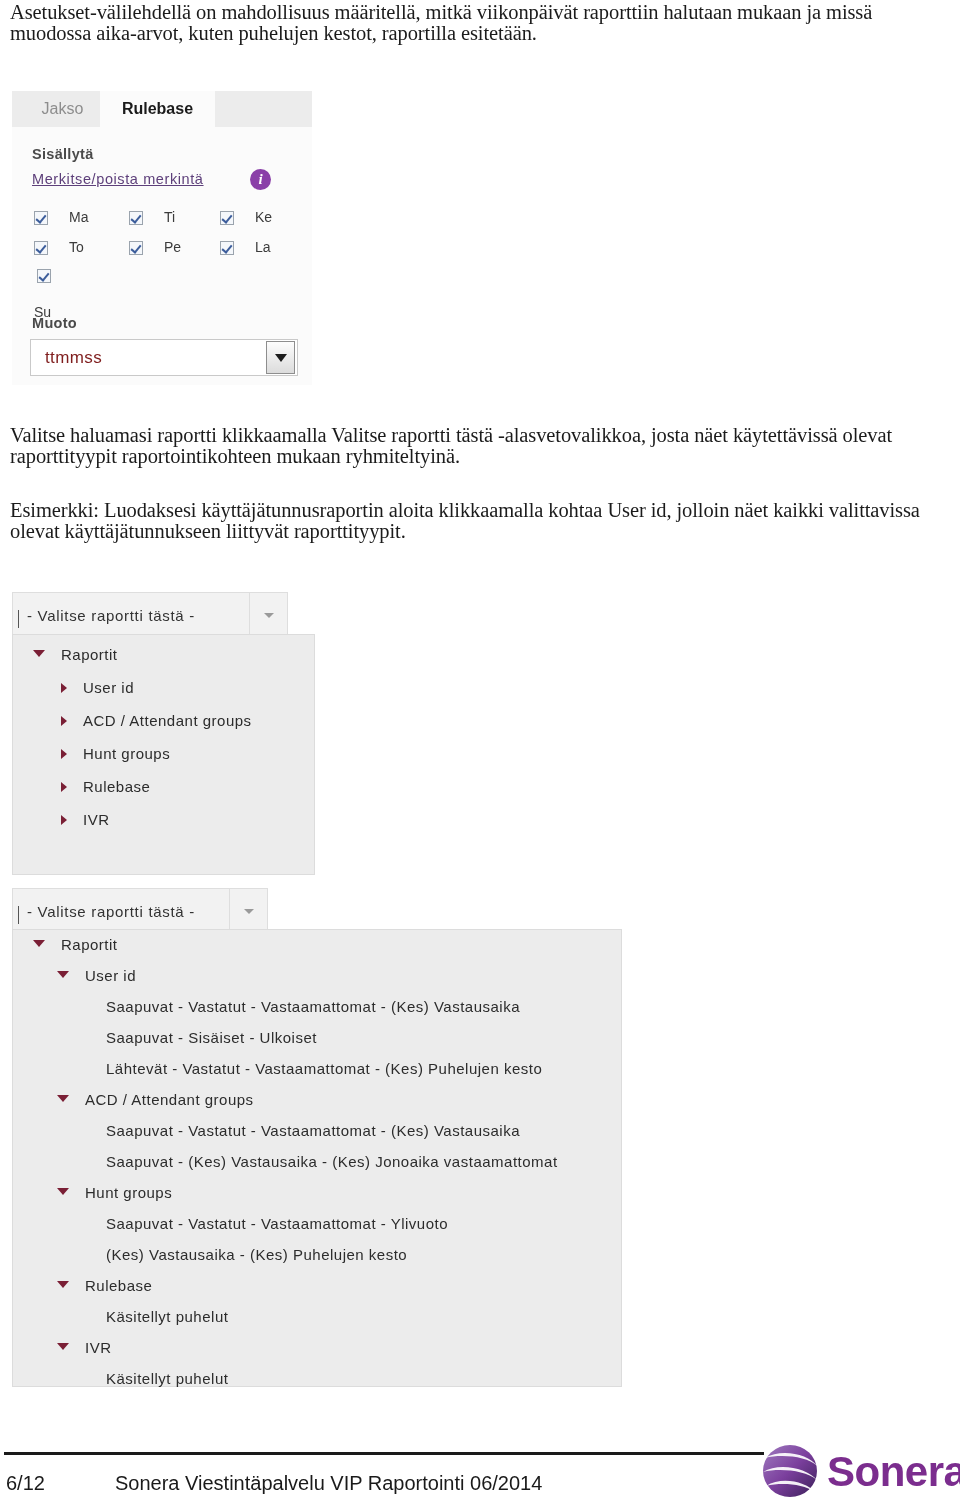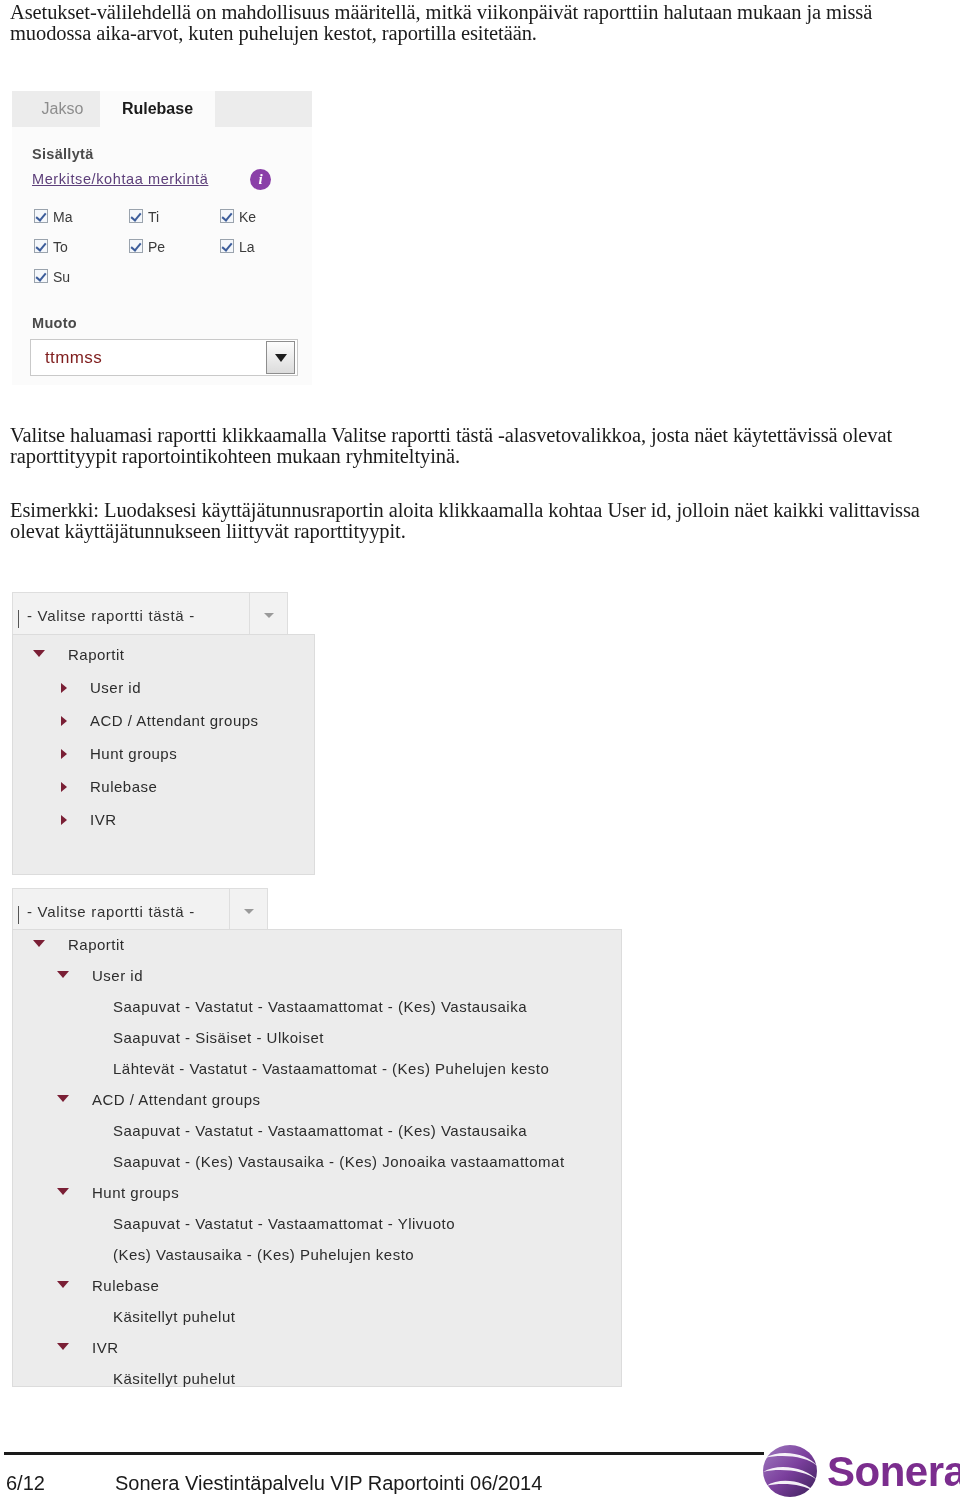--- a/index.html
+++ b/index.html
@@ -72,21 +72,21 @@
   }
   #info-icon {
     position:absolute; left:238px; top:42px;
     width:21px; height:21px; border-radius:50%;
     background:#8a3fa8;
     display:flex; align-items:center; justify-content:center;
     color:#ffffff; font-family:"Liberation Serif", serif;
     font-size:15px; font-weight:bold; font-style:italic;
     line-height:1;
   }
-  .cb-item { position:absolute; display:flex; align-items:flex-start; gap:5px; }
+  .cb-item { position:absolute; display:flex; align-items:flex-end; gap:21px; }
   .cb-box {
     width:14px; height:14px;
     border:1px solid #9aa3ad;
     background:#f4f7fb;
     position:relative;
     flex:0 0 auto;
   }
   .cb-box::after {
     content:"";
     position:absolute; left:3px; top:1px;
@@ -163,21 +163,20 @@
     border:1px solid #dcdcdc;
   }
   .tree-item {
     position:absolute;
     display:flex; align-items:center;
     font-family:"Liberation Sans", sans-serif;
     font-size:15px;
     color:#2c2c2c;
     letter-spacing:0.5px;
     white-space:nowrap;
-    gap:7px;
   }
   .arrow-collapsed {
     width:0;height:0; flex:0 0 auto;
     border-top:5px solid transparent;
     border-bottom:5px solid transparent;
     border-left:6px solid #7a1f35;
     margin-right:16px;
   }
   .arrow-expanded {
     width:0;height:0; flex:0 0 auto;
@@ -220,21 +219,21 @@
 
 <div id="settings-panel">
   <div class="tabstrip">
     <div class="tab inactive">Jakso</div>
     <div class="tab active">Rulebase</div>
   </div>
 
   <div class="panel-body">
     <div class="section-label" id="label-sisallyta">Sisällytä</div>
 
-    <div id="merkitse-link">Merkitse/kohtaa merkintä</div>
+    <div id="merkitse-link">Merkitse/poista merkintä</div>
     <div id="info-icon">i</div>
 
     <div class="cb-item" style="left:22px; top:82px;">
       <span class="cb-box"></span>
       <span class="cb-label">Ma</span>
     </div>
     <div class="cb-item" style="left:117px; top:82px;">
       <span class="cb-box"></span>
       <span class="cb-label">Ti</span>
     </div>
@@ -247,21 +246,21 @@
       <span class="cb-label">To</span>
     </div>
     <div class="cb-item" style="left:117px; top:112px;">
       <span class="cb-box"></span>
       <span class="cb-label">Pe</span>
     </div>
     <div class="cb-item" style="left:208px; top:112px;">
       <span class="cb-box"></span>
       <span class="cb-label">La</span>
     </div>
-    <div class="cb-item" style="left:22px; top:142px;">
+    <div class="cb-item" style="left:22px; top:142px;flex-direction:column;">
       <span class="cb-box"></span>
       <span class="cb-label">Su</span>
     </div>
 
     <div class="section-label" id="label-muoto">Muoto</div>
 
     <div id="format-select">
       <span id="format-value">ttmmss</span>
       <span id="format-arrow-btn">
         <span class="tri-down"></span>

